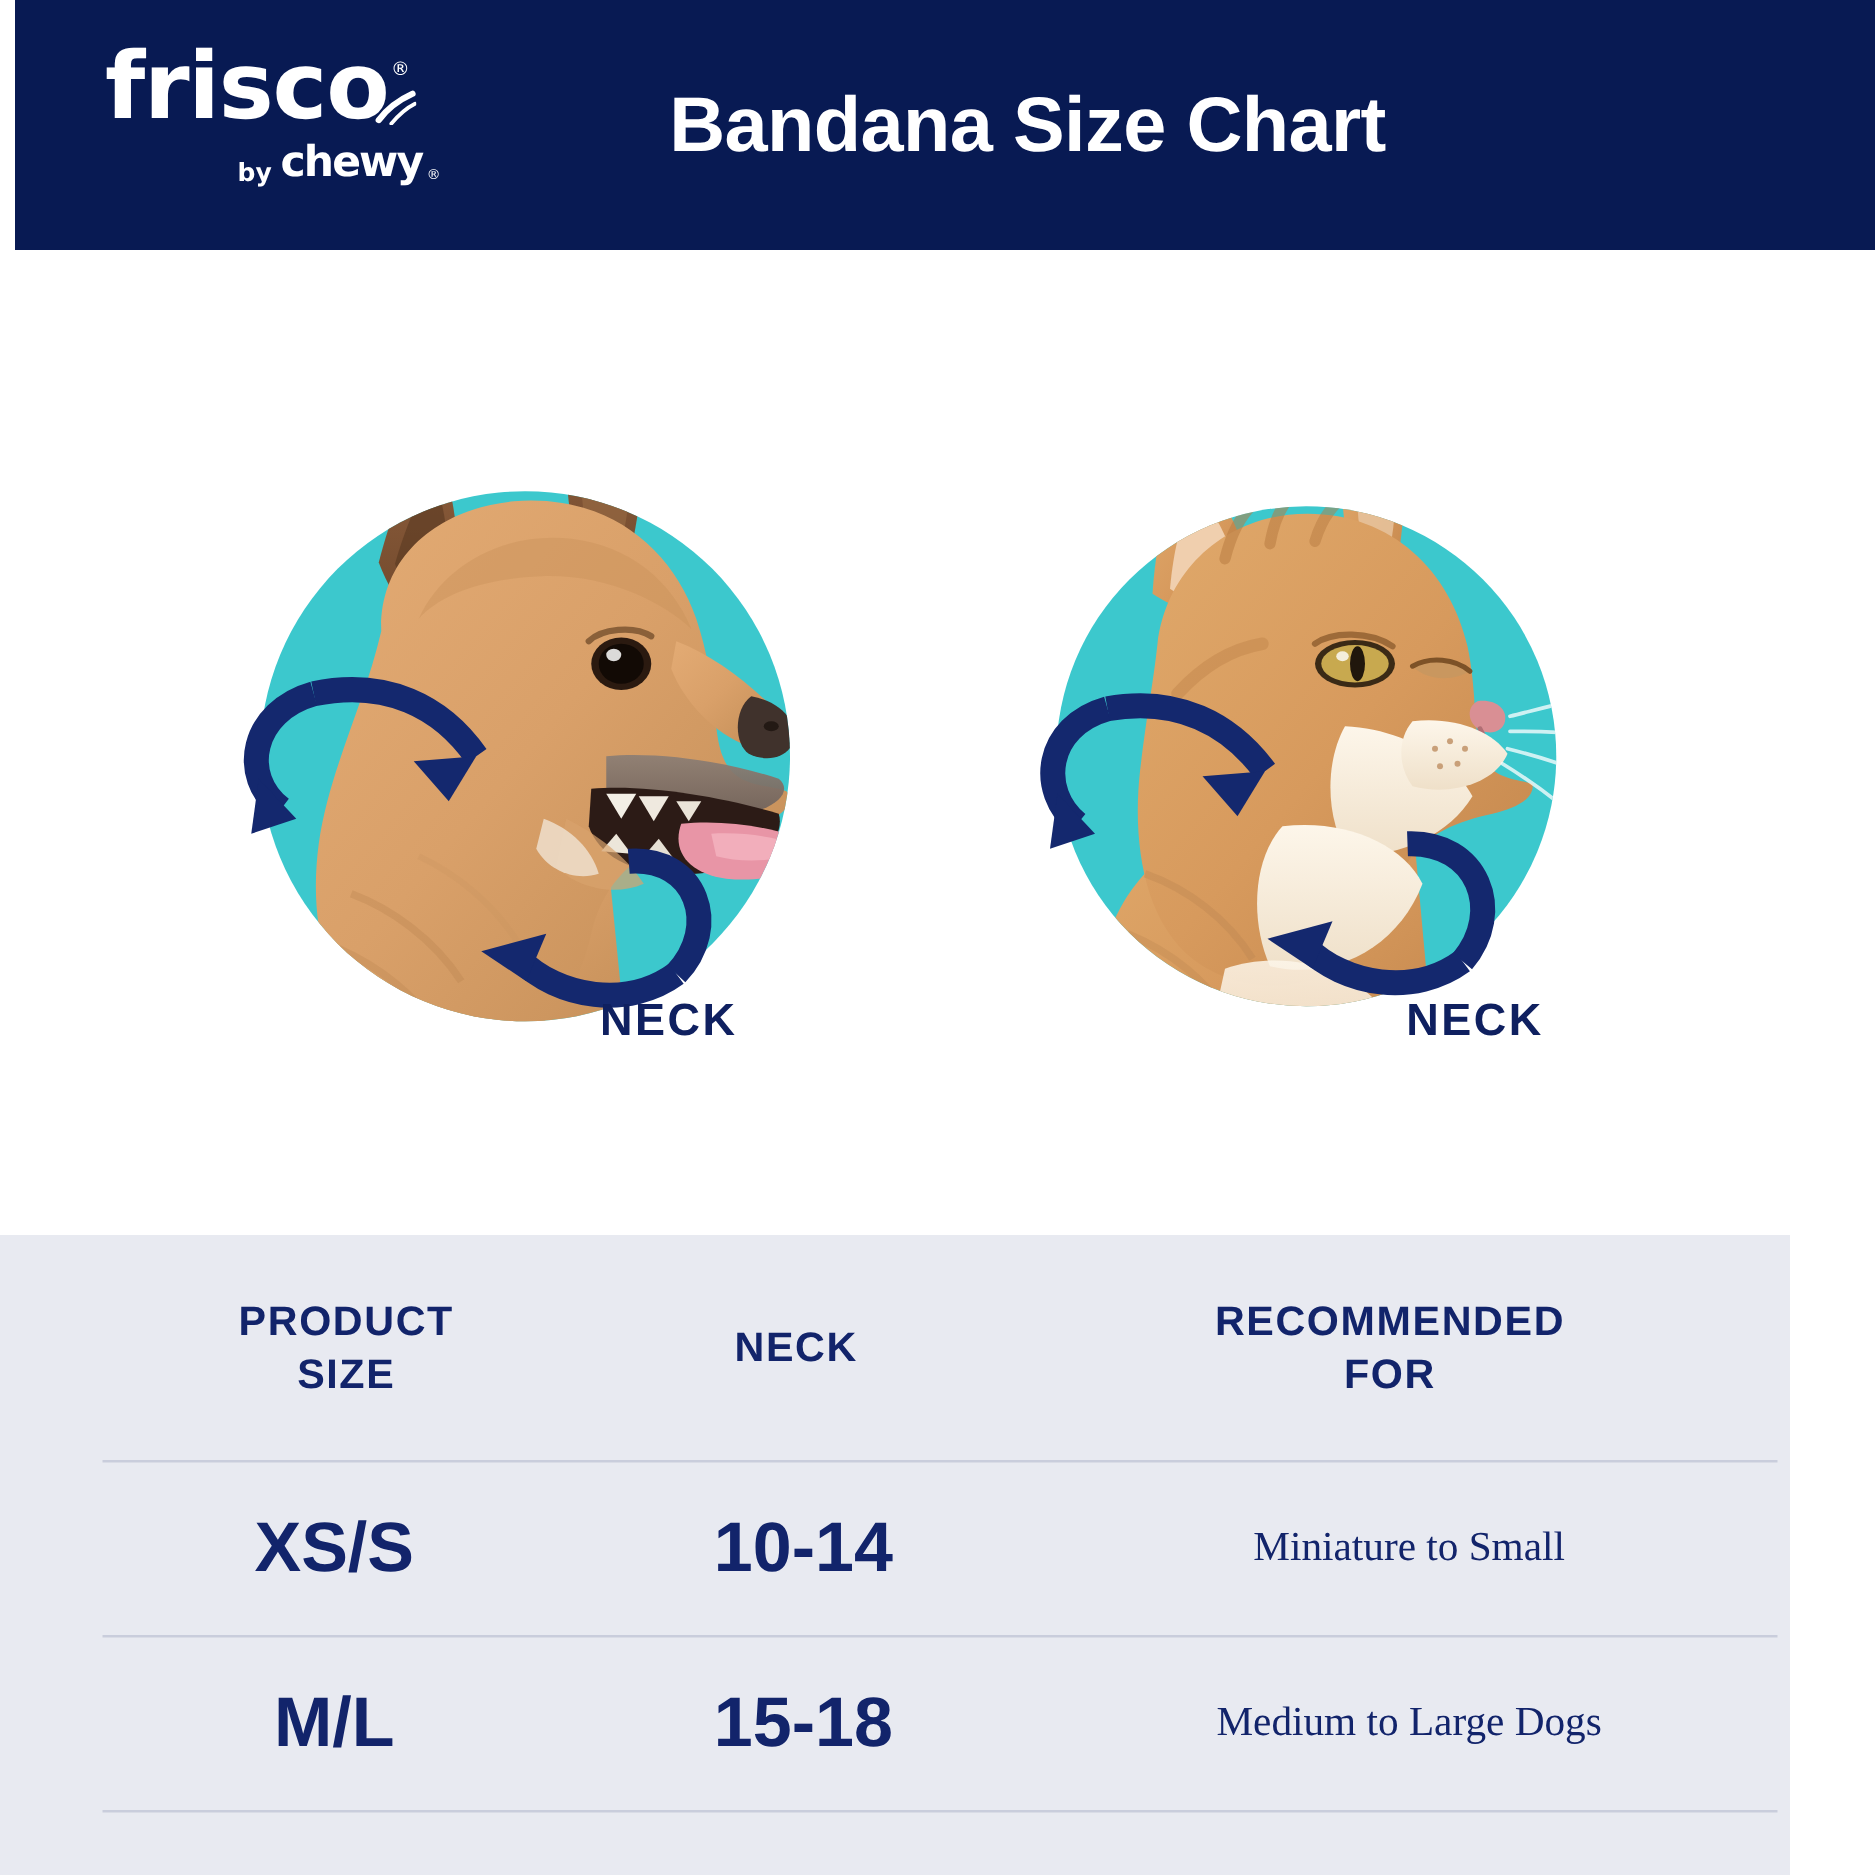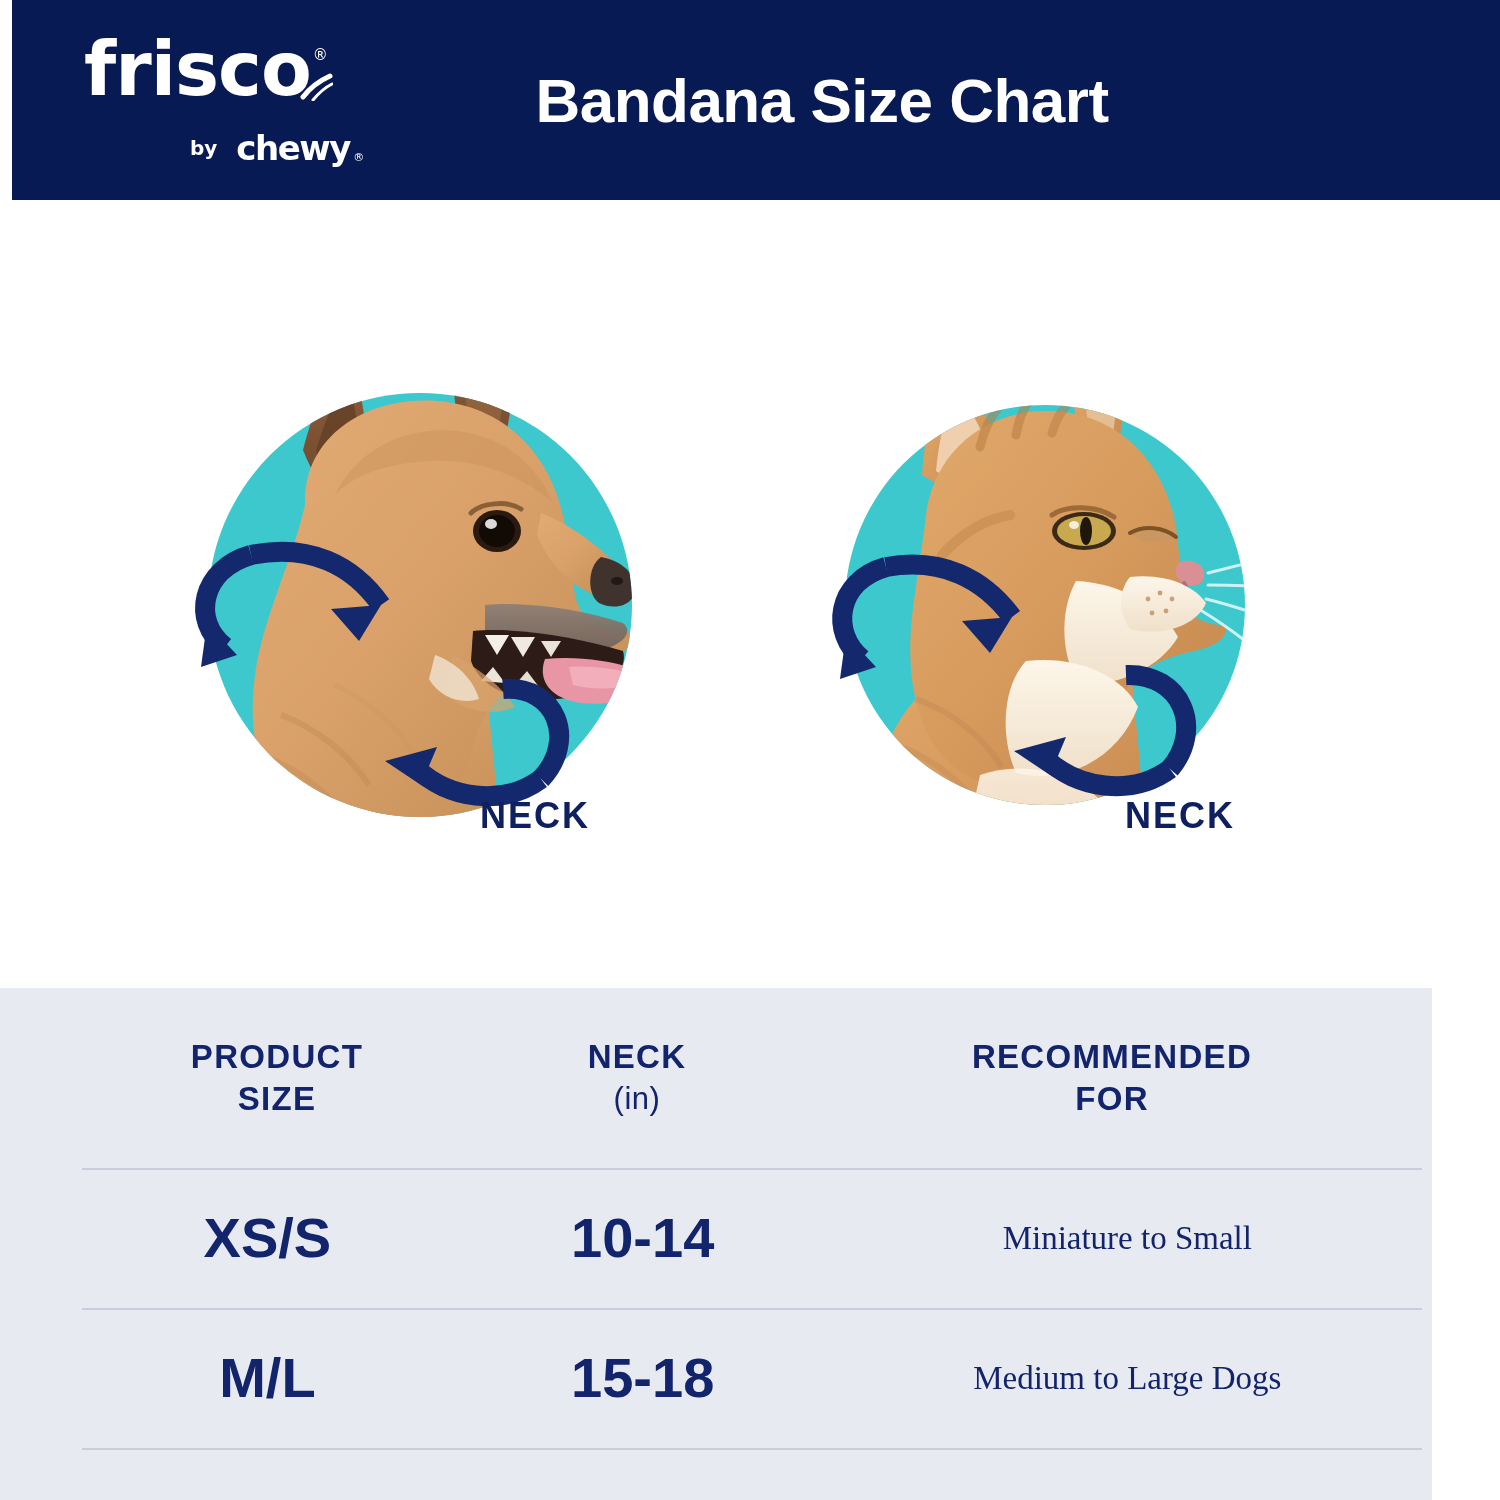--- a/index.html
+++ b/index.html
@@ -57,25 +57,25 @@
     color: #ffffff;
   }
   .logo-tail {
     position: absolute;
     right: -22px;
     top: 6px;
     width: 34px;
     height: 34px;
   }
   .logo-sub {
-    margin-top: 20px;
+    margin-top: 2px;
     margin-left: 106px;
     display: flex;
-    align-items: center;
-    gap: 19px;
+    align-items: flex-end;
+    gap: 7px;
   }
   .logo-by {
     font-size: 20px;
     font-weight: bold;
     color: #ffffff;
     font-family: "DejaVu Sans", sans-serif;
   }
   .logo-chewy {
     font-size: 34px;
     font-weight: bold;
@@ -428,21 +428,20 @@
   <div class="table-section">
     <div class="tbl">
 
       <div class="trow head">
         <div class="cell c-size">
           <div class="hdr-text">PRODUCT</div>
           <div class="hdr-text">SIZE</div>
         </div>
         <div class="cell c-neck">
           <div class="hdr-text">NECK</div>
-          <div class="hdr-unit">(in)</div>
         </div>
         <div class="cell c-rec">
           <div class="hdr-text">RECOMMENDED</div>
           <div class="hdr-text">FOR</div>
         </div>
       </div>
 
       <div class="trow body">
         <div class="divider" style="top:0"></div>
         <div class="cell c-size">

